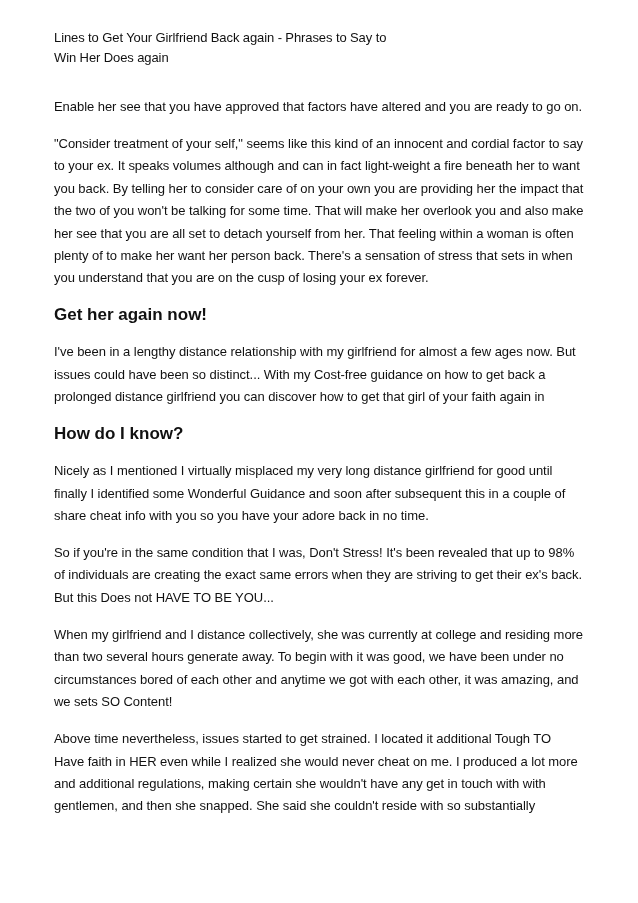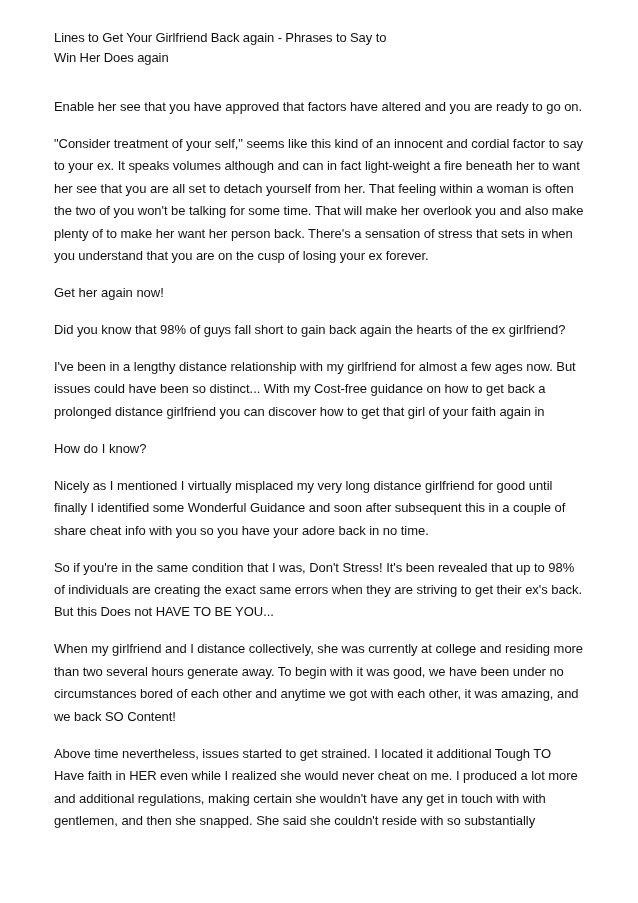--- a/index.html
+++ b/index.html
@@ -29,23 +29,23 @@
       letter-spacing: -0.1px;
     }
     .para {
       font-size: 13px;
       line-height: 22.4px;
       margin: 0 0 14.6px 0;
       letter-spacing: -0.05px;
       white-space: normal;
     }
     .heading {
-      font-size: 13px;
+      font-size: 17px;
       line-height: 22.4px;
-      font-weight: normal;
+      font-weight: bold;
       margin: 0 0 14.6px 0;
     }
     .line {
       display: block;
       white-space: nowrap;
     }
   </style>
 </head>
 <body>
 
@@ -55,32 +55,32 @@
     <span class="line">Win Her Does again</span>
   </h1>
 
   <p class="para">
     <span class="line">Enable her see that you have approved that factors have altered and you are ready to go on.</span>
   </p>
 
   <p class="para">
     <span class="line">"Consider treatment of your self," seems like this kind of an innocent and cordial factor to say</span>
     <span class="line">to your ex. It speaks volumes although and can in fact light-weight a fire beneath her to want</span>
+    <span class="line">you back. By telling her to consider care of on your own you are providing her the impact that</span>
+    <span class="line">the two of you won't be talking for some time. That will make her overlook you and also make</span>
     <span class="line">her see that you are all set to detach yourself from her. That feeling within a woman is often</span>
-    <span class="line">the two of you won't be talking for some time. That will make her overlook you and also make</span>
     <span class="line">plenty of to make her want her person back. There's a sensation of stress that sets in when</span>
     <span class="line">you understand that you are on the cusp of losing your ex forever.</span>
   </p>
 
   <p class="heading">
     <span class="line">Get her again now!</span>
   </p>
 
   <p class="para">
-    <span class="line">Did you know that 98% of guys fall short to gain back again the hearts of the ex girlfriend?</span>
   </p>
 
   <p class="para">
     <span class="line">I've been in a lengthy distance relationship with my girlfriend for almost a few ages now. But</span>
     <span class="line">issues could have been so distinct... With my Cost-free guidance on how to get back a</span>
     <span class="line">prolonged distance girlfriend you can discover how to get that girl of your faith again in</span>
   </p>
 
   <p class="heading">
     <span class="line">How do I know?</span>
@@ -95,21 +95,21 @@
   <p class="para">
     <span class="line">So if you're in the same condition that I was, Don't Stress! It's been revealed that up to 98%</span>
     <span class="line">of individuals are creating the exact same errors when they are striving to get their ex's back.</span>
     <span class="line">But this Does not HAVE TO BE YOU...</span>
   </p>
 
   <p class="para">
     <span class="line">When my girlfriend and I distance collectively, she was currently at college and residing more</span>
     <span class="line">than two several hours generate away. To begin with it was good, we have been under no</span>
     <span class="line">circumstances bored of each other and anytime we got with each other, it was amazing, and</span>
-    <span class="line">we back SO Content!</span>
+    <span class="line">we sets SO Content!</span>
   </p>
 
   <p class="para">
     <span class="line">Above time nevertheless, issues started to get strained. I located it additional Tough TO</span>
     <span class="line">Have faith in HER even while I realized she would never cheat on me. I produced a lot more</span>
     <span class="line">and additional regulations, making certain she wouldn't have any get in touch with with</span>
     <span class="line">gentlemen, and then she snapped. She said she couldn't reside with so substantially</span>
   </p>
 </div>
 

